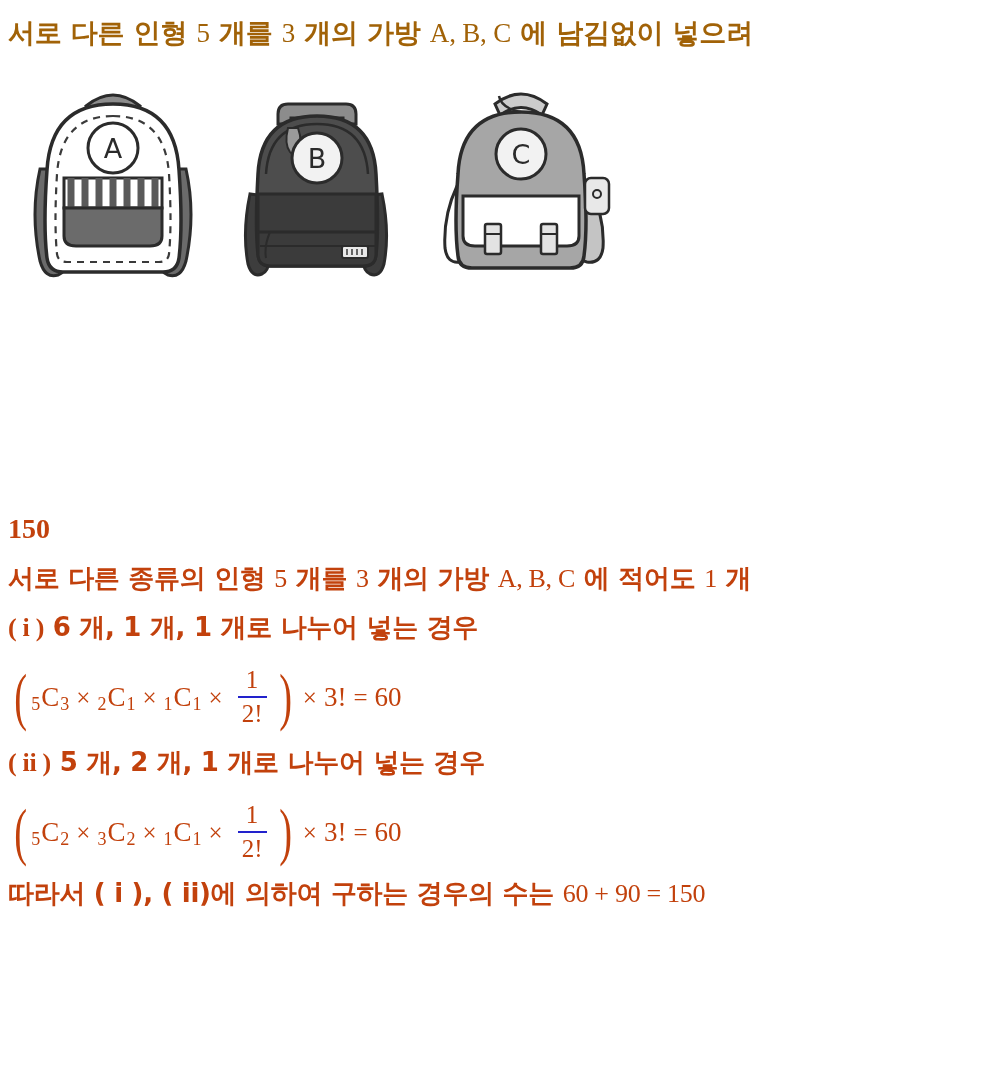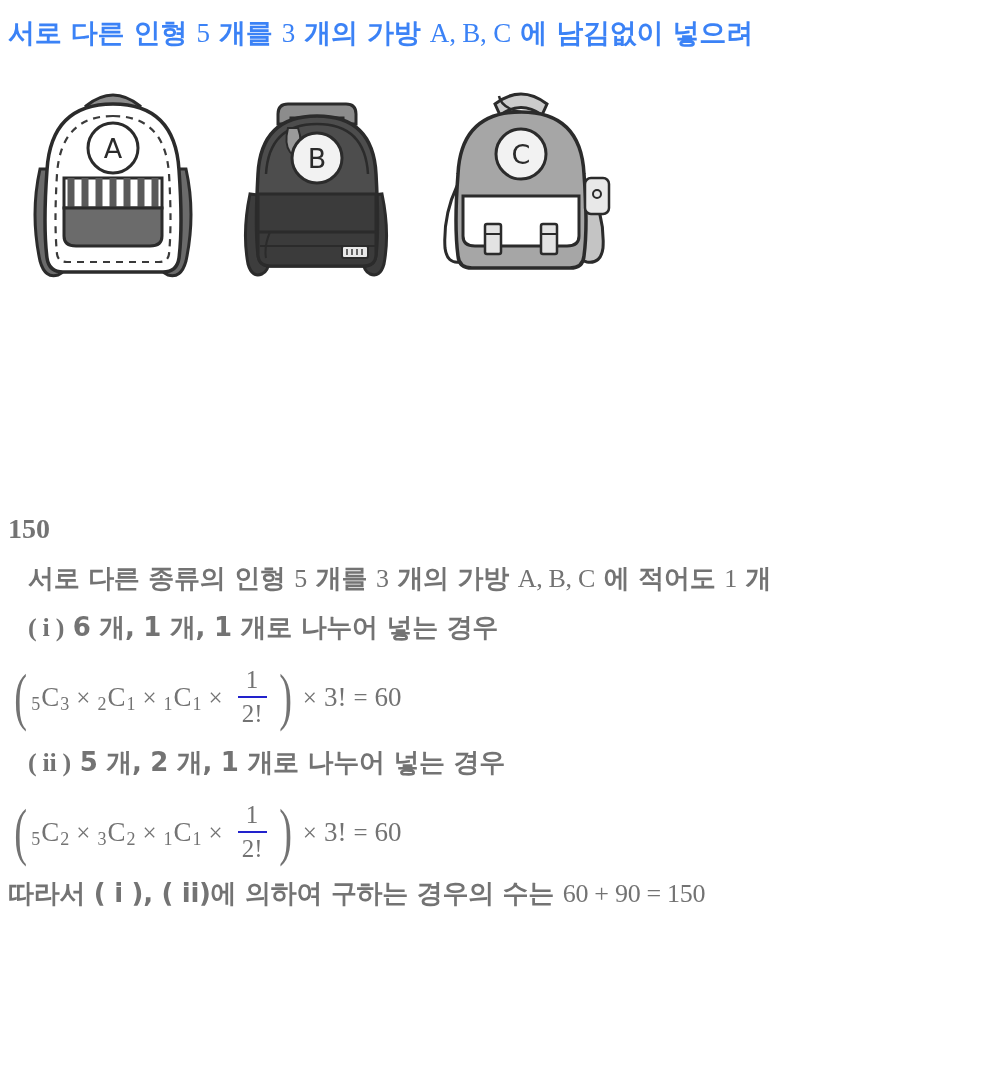--- a/index.html
+++ b/index.html
@@ -24,21 +24,21 @@
     padding: 0 8px;
   }
 
   
   .question {
     font-family: "DejaVu Sans", sans-serif;
     font-weight: bold;
     font-size: 27px;
     line-height: 53px;
     letter-spacing: -0.2px;
-    color: #3b82f6;
+    color: #a16207;
     padding-top: 6px;
     max-width: 975px;
   }
   .question .math {
     font-family: "Liberation Serif", serif;
     font-weight: normal;
     font-size: 27px;
   }
 
   
@@ -52,36 +52,35 @@
     top: 0;
   }
   .bag svg { display: block; }
 
   
   .answer {
     position: absolute;
     left: 8px;
     top: 512px;
     width: 975px;
-    color: #737373;
+    color: #c2410c;
   }
   .ans-num {
     font-family: "Liberation Serif", serif;
     font-weight: bold;
     font-size: 28px;
     line-height: 34px;
     margin-bottom: 8px;
   }
   .ans-line {
     font-family: "DejaVu Sans", sans-serif;
     font-weight: bold;
     font-size: 26px;
     line-height: 48px;
     letter-spacing: -0.3px;
-    margin-left: 20px;
   }
   .ans-line .math,
   .mathtext {
     font-family: "Liberation Serif", serif;
     font-weight: normal;
     font-size: 26px;
   }
 
   .case-label {
     font-family: "Liberation Serif", serif;

